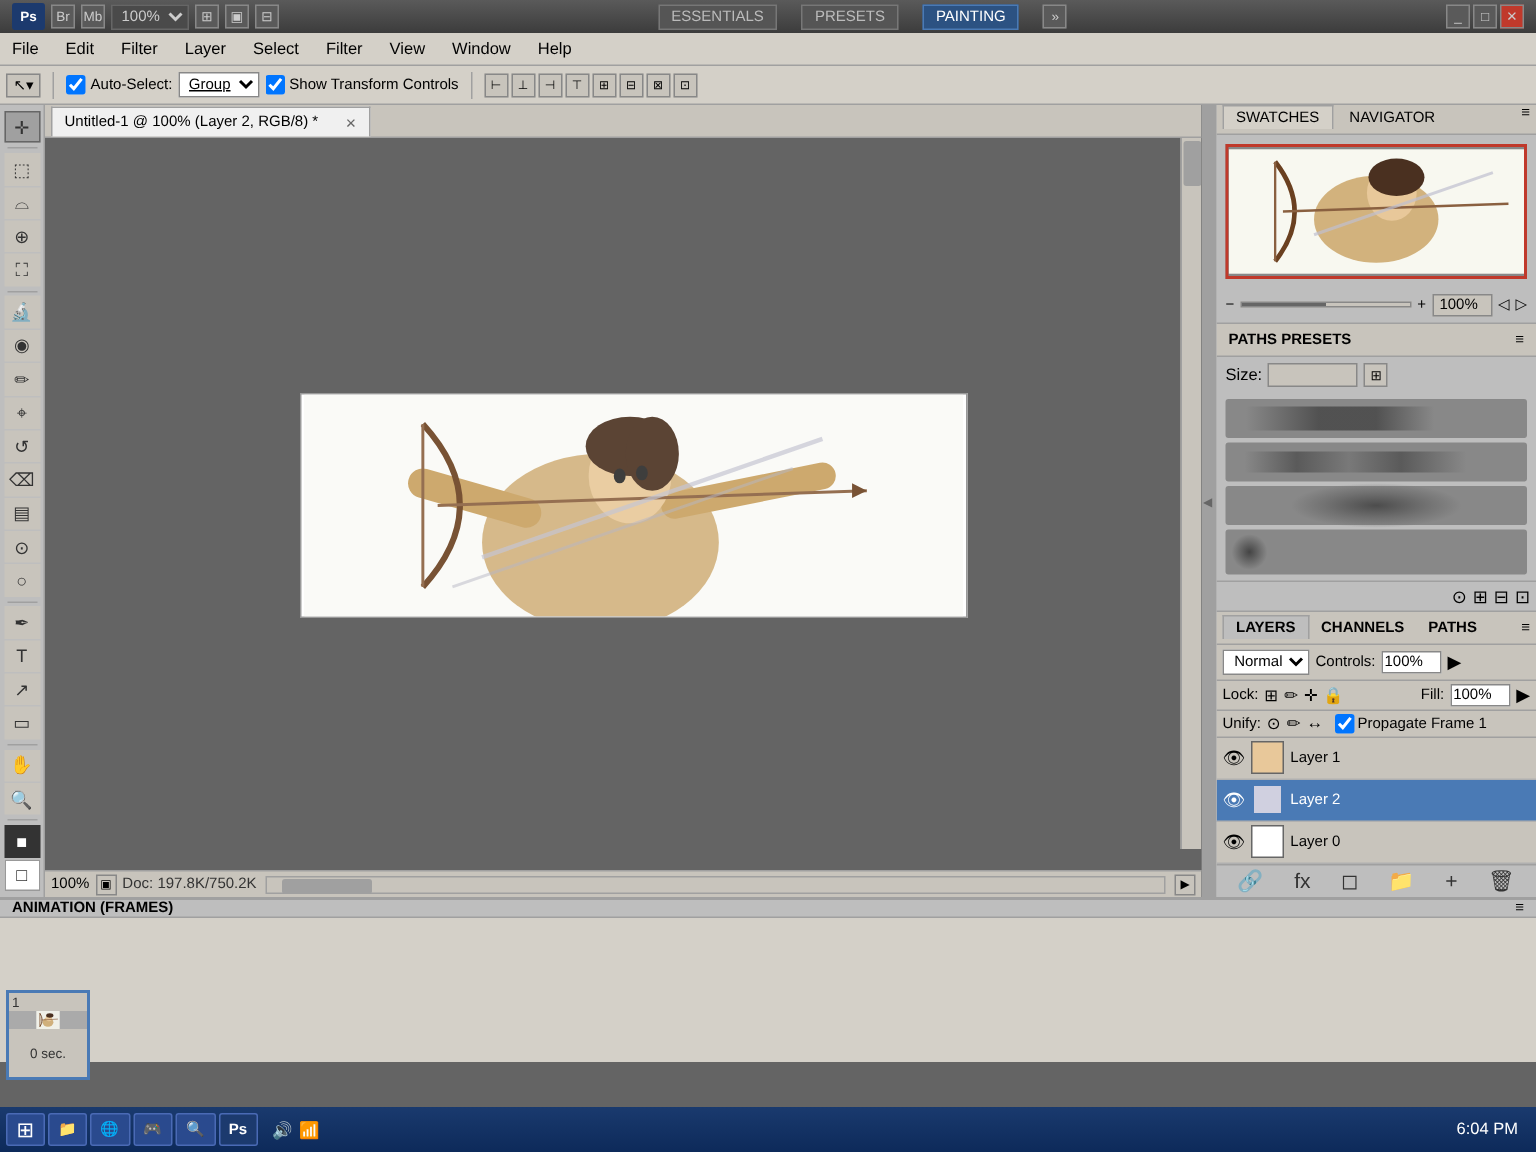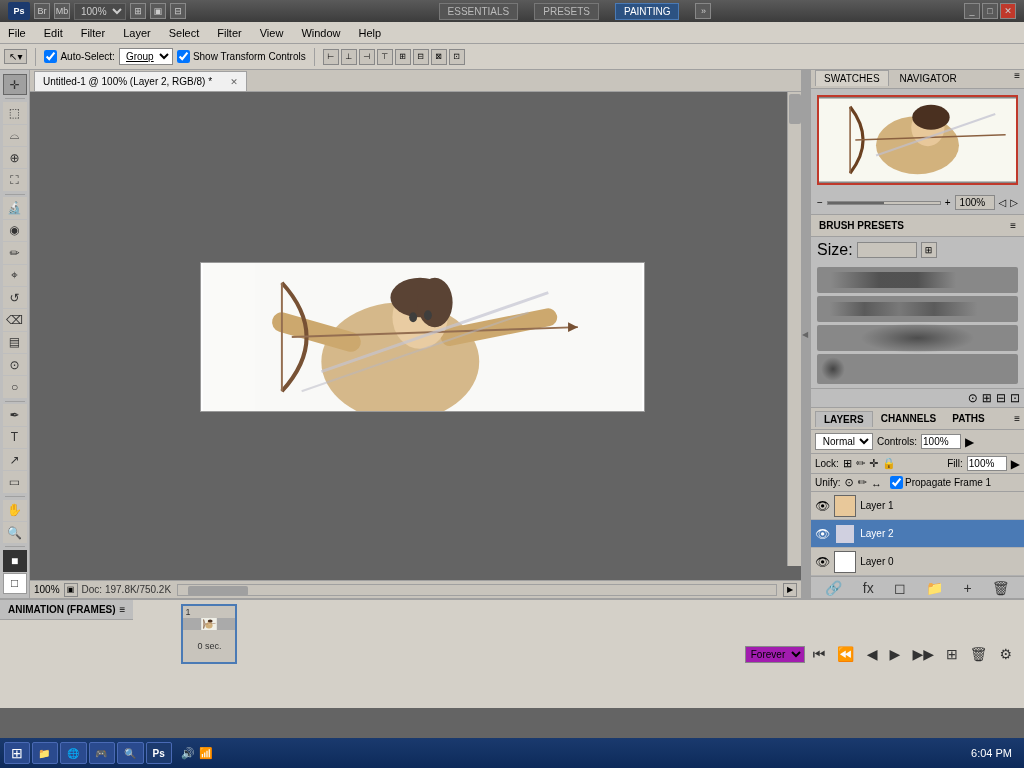--- a/index.html
+++ b/index.html
@@ -272,21 +272,21 @@
       padding: 0 8px;
       font-size: 10px;
       font-weight: bold;
     }
     #brush-size-row {
       display: flex;
       align-items: center;
       padding: 4px 6px;
       gap: 4px;
     }
-    .brush-size-label { font-size: 16px; }
+    .brush-size-label { font-size: 11px; }
     .brush-size-input { background: #c8c4bc; border: 1px solid #888; width: 60px; height: 16px; }
     #brush-list {
       padding: 4px 6px;
       display: flex;
       flex-direction: column;
       gap: 3px;
     }
     .brush-item {
       height: 26px;
       background: #888;
@@ -580,21 +580,21 @@
         </div>
         <span style="font-size:10px;">+</span>
         <input class="nav-zoom-val" type="text" value="100%" style="">
         <span style="font-size:10px;">◁</span>
         <span style="font-size:10px;">▷</span>
       </div>
     </div>
 
     <div id="brush-panel">
       <div id="brush-header">
-        <span>BRUSH PRESETS</span>
+        <span>PATHS PRESETS</span>
         <div style="margin-left:auto;cursor:pointer;">≡</div>
       </div>
       <div id="brush-size-row">
         <span class="brush-size-label">Size:</span>
         <input class="brush-size-input" type="text" style="">
         <div style="width:16px;height:16px;background:#c8c4bc;border:1px solid #888;font-size:9px;display:flex;align-items:center;justify-content:center;">⊞</div>
       </div>
       <div id="brush-list">
         <div class="brush-item">
           <div class="brush-stroke" style="background:linear-gradient(to right, transparent 5%, #444 30%, #444 50%, #888 70%, transparent 95%); height:16px; border-radius:10px; opacity:0.8;"></div>
@@ -679,21 +679,21 @@
         <span class="layer-foot-btn">fx</span>
         <span class="layer-foot-btn">◻</span>
         <span class="layer-foot-btn">📁</span>
         <span class="layer-foot-btn">+</span>
         <span class="layer-foot-btn">🗑</span>
       </div>
     </div>
   </div>
 </div>
 
-<div id="bottom-panel" style="height:110px;background:#d4d0c8;border-top:2px solid #a0a0a0;display:flex;flex-direction:row;position:relative;gap:44px;">
+<div id="bottom-panel" style="height:110px;background:#d4d0c8;border-top:2px solid #a0a0a0;display:flex;flex-direction:column;position:relative;gap:44px;">
   <div id="animation-header">
     <span>ANIMATION (FRAMES)</span>
     <div style="margin-left:auto;font-size:10px;cursor:pointer;">≡</div>
   </div>
   <div id="animation-content">
     <div class="frame-thumb selected">
       <div class="frame-number">1</div>
       <div class="frame-preview">
         <svg viewBox="0 0 52 40" xmlns="http://www.w3.org/2000/svg" style="width:100%;height:100%;">
           <rect width="52" height="40" fill="#f0f0e8"></rect>

